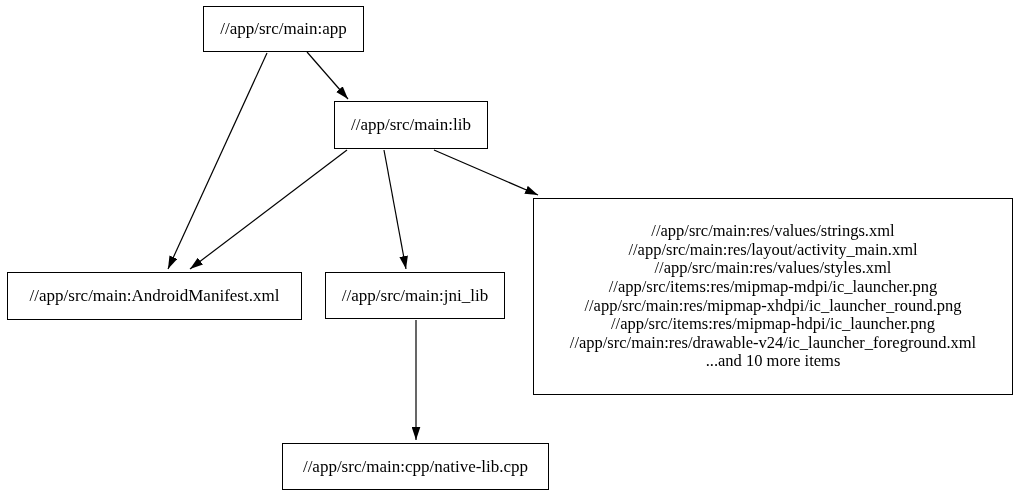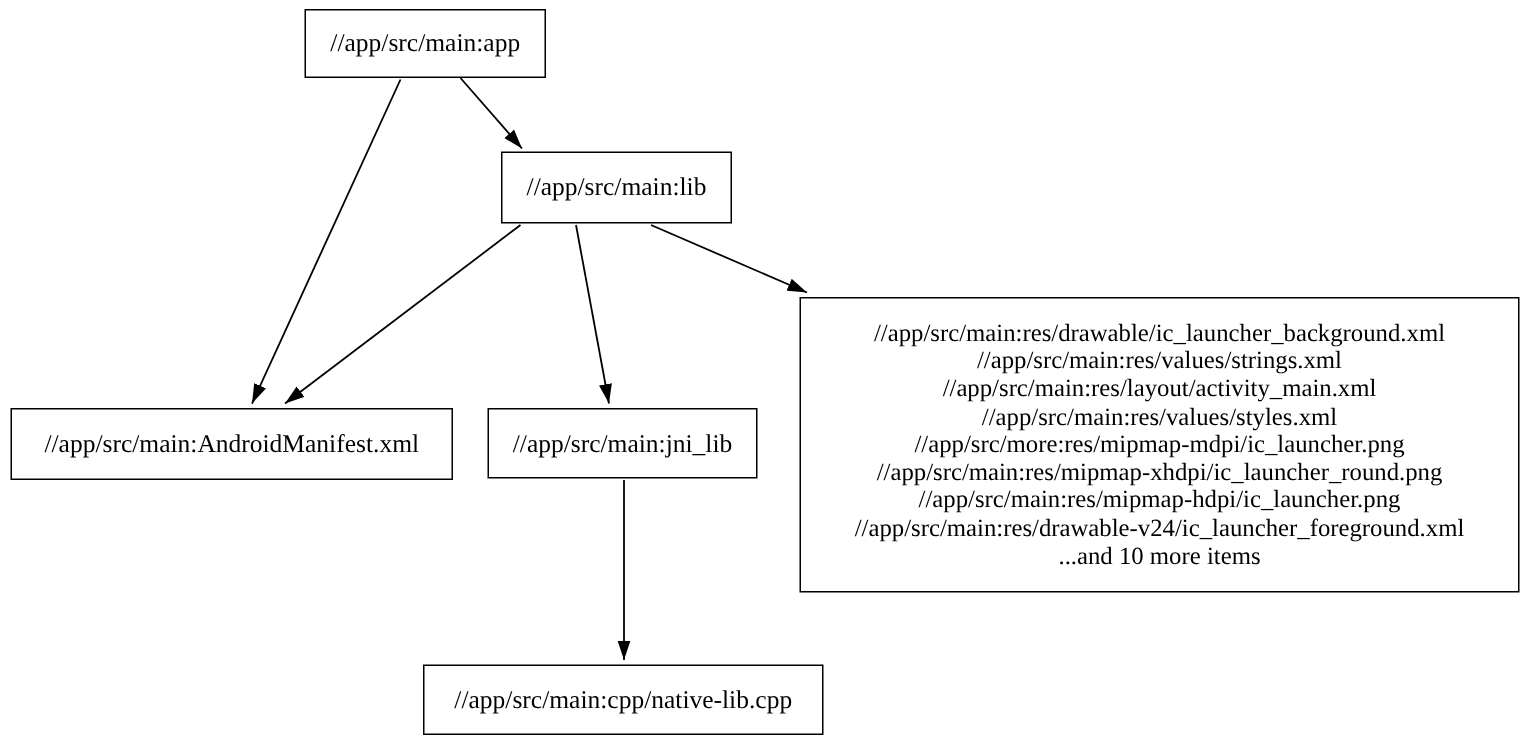--- a/index.html
+++ b/index.html
@@ -70,27 +70,26 @@
 
   <div class="node" id="node-manifest">
     <span>//app/src/main:AndroidManifest.xml</span>
   </div>
 
   <div class="node" id="node-jni-lib">
     <span>//app/src/main:jni_lib</span>
   </div>
 
   <div class="node multi" id="node-res-group">
-    <div>//app/src/main:res/drawable/ic_launcher_background.xml</div>
     <div>//app/src/main:res/values/strings.xml</div>
     <div>//app/src/main:res/layout/activity_main.xml</div>
     <div>//app/src/main:res/values/styles.xml</div>
-    <div>//app/src/more:res/mipmap-mdpi/ic_launcher.png</div>
+    <div>//app/src/items:res/mipmap-mdpi/ic_launcher.png</div>
     <div>//app/src/main:res/mipmap-xhdpi/ic_launcher_round.png</div>
-    <div>//app/src/main:res/mipmap-hdpi/ic_launcher.png</div>
+    <div>//app/src/items:res/mipmap-hdpi/ic_launcher.png</div>
     <div>//app/src/main:res/drawable-v24/ic_launcher_foreground.xml</div>
     <div>...and 10 more items</div>
   </div>
 
   <div class="node" id="node-native-lib">
     <span>//app/src/main:cpp/native-lib.cpp</span>
   </div>
 
   <svg class="edge-layer" width="1018" height="496" viewBox="0 0 1018 496" xmlns="http://www.w3.org/2000/svg">
     <defs>

